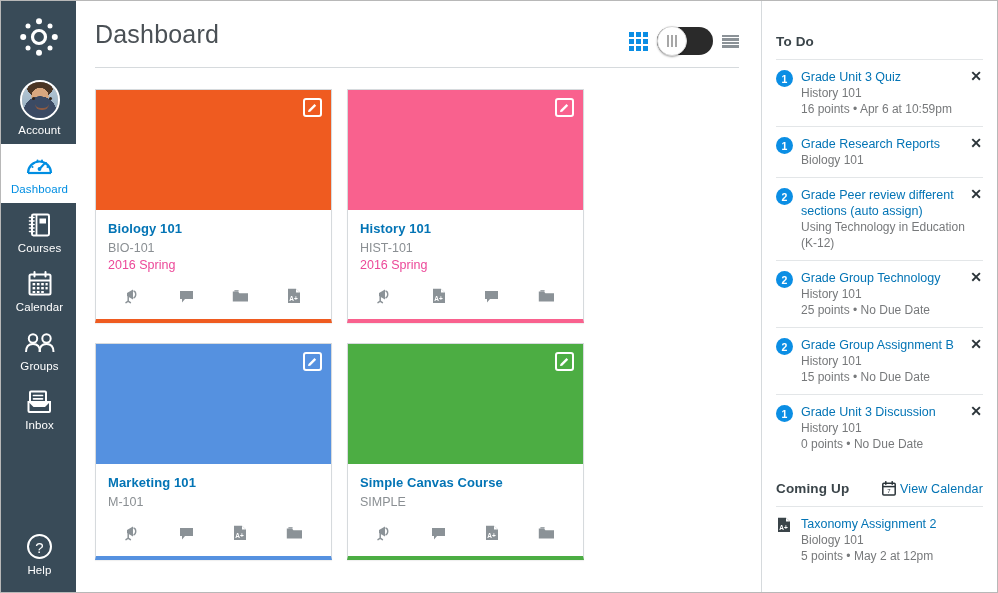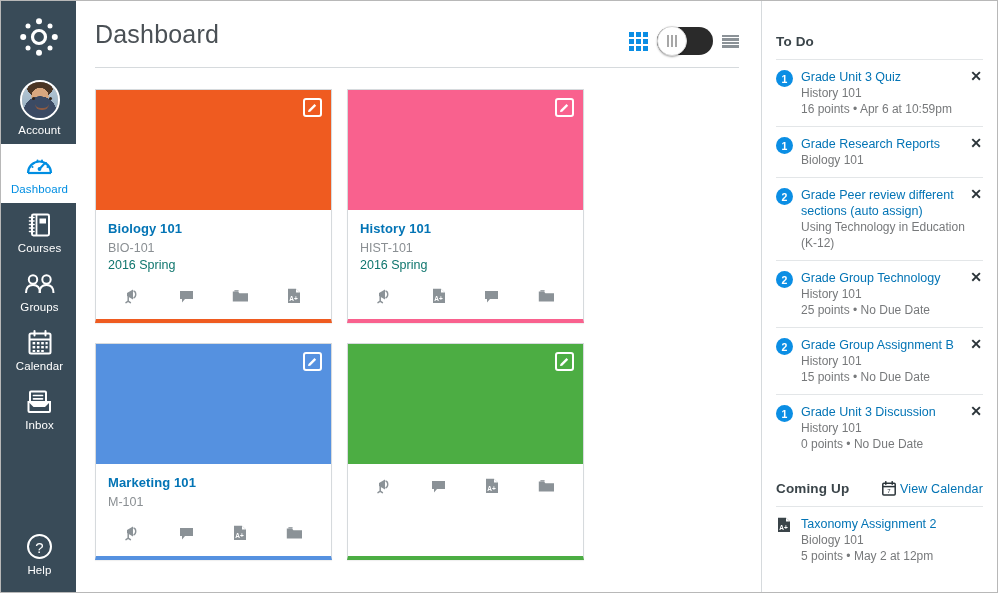--- a/index.html
+++ b/index.html
@@ -221,21 +221,21 @@
     letter-spacing: .1px;
   }
   .card-course-code {
     font-size: 12.5px;
     color: #8a8f93;
     line-height: 17px;
     margin-top: 3px;
   }
   .card-course-term {
     font-size: 12.5px;
-    color: #0f766e;
+    color: #ec4899;
     line-height: 17px;
   }
   .card-links {
     display: flex;
     justify-content: space-around;
     align-items: center;
     padding: 11px 10px 12px 10px;
   }
   .card-link {
     background: none; border: none; cursor: pointer; padding: 2px;
@@ -393,34 +393,20 @@
             <path d="M2.5 5.5 L7 5.5"></path>
               <path d="M2.5 9 L7 9"></path>
             <path d="M2.5 12.5 L7 12.5"></path>
               <path d="M2.5 16 L7 16"></path>
             <path d="M2.5 19.5 L7 19.5"></path>
           </g>
           <rect x="12.5" y="6.5" width="6.5" height="5" fill="#ffffff"></rect>
         </svg>
       </span>
       <span class="gnav-label">Courses</span>
-    </a>
-
-    <a class="gnav-item">
-      <span class="gnav-icon">
-        <svg width="32" height="24" viewBox="0 0 32 24" aria-hidden="true">
-          <g fill="none" stroke="#ffffff" stroke-width="2">
-            <circle cx="9" cy="7.5" r="4.2"></circle>
-            <path d="M2 21 C2 15.4 5.2 13 9 13 C12.8 13 16 15.4 16 21"></path>
-            <circle cx="22.5" cy="7.5" r="4.2"></circle>
-            <path d="M15.5 21 C15.5 15.4 18.7 13 22.5 13 C26.3 13 29.5 15.4 29.5 21"></path>
-          </g>
-        </svg>
-      </span>
-      <span class="gnav-label">Groups</span>
     </a>
 
     <a class="gnav-item">
       <span class="gnav-icon">
         <svg width="24" height="25" viewBox="0 0 24 25" aria-hidden="true">
           <rect x="1.5" y="3.5" width="21" height="20" rx="1.5" fill="none" stroke="#ffffff" stroke-width="2"></rect>
           <path d="M1.5 9.5 L22.5 9.5" stroke="#ffffff" stroke-width="2"></path>
           <path d="M6.5 1 L6.5 5.5 M17.5 1 L17.5 5.5" stroke="#ffffff" stroke-width="2" stroke-linecap="round"></path>
           <g fill="#ffffff">
             <rect x="4.6" y="12" width="2.6" height="2.4"></rect>
@@ -435,20 +421,34 @@
               <rect x="8.9" y="20" width="2.6" height="2"></rect>
             <rect x="13.2" y="20" width="2.6" height="2"></rect>
           </g>
         </svg>
       </span>
       <span class="gnav-label">Calendar</span>
     </a>
 
     <a class="gnav-item">
       <span class="gnav-icon">
+        <svg width="32" height="24" viewBox="0 0 32 24" aria-hidden="true">
+          <g fill="none" stroke="#ffffff" stroke-width="2">
+            <circle cx="9" cy="7.5" r="4.2"></circle>
+            <path d="M2 21 C2 15.4 5.2 13 9 13 C12.8 13 16 15.4 16 21"></path>
+            <circle cx="22.5" cy="7.5" r="4.2"></circle>
+            <path d="M15.5 21 C15.5 15.4 18.7 13 22.5 13 C26.3 13 29.5 15.4 29.5 21"></path>
+          </g>
+        </svg>
+      </span>
+      <span class="gnav-label">Groups</span>
+    </a>
+
+    <a class="gnav-item">
+      <span class="gnav-icon">
         <svg width="25" height="25" viewBox="0 0 25 25" aria-hidden="true">
           <path d="M3 13 L3 3.5 A1 1 0 0 1 4 2.5 L18 2.5 A1 1 0 0 1 19 3.5 L19 13" fill="none" stroke="#ffffff" stroke-width="2"></path>
           <g stroke="#ffffff" stroke-width="1.7" stroke-linecap="round">
             <path d="M6.5 6.5 L15.5 6.5"></path>
               <path d="M6.5 9.8 L15.5 9.8"></path>
           </g>
           <path d="M1.5 13 L23 13 L23 22 A1 1 0 0 1 22 23 L2.5 23 A1 1 0 0 1 1.5 22 Z" fill="none" stroke="#ffffff" stroke-width="2"></path>
           <path d="M1.5 13 L23 13 L18 18 L6.5 18 Z" fill="#ffffff"></path>
         </svg>
       </span>
@@ -634,20 +634,25 @@
           </div>
         </div>
 
         <div class="course-card" style="border-bottom-color: rgb(76, 173, 67);">
           <div class="card-header" style="background: rgb(76, 173, 67);">
             <button class="card-edit-btn">
               <svg width="11" height="11" viewBox="0 0 11 11" aria-hidden="true">
                 <path d="M1.5 8 L7.5 2 L9.2 3.7 L3.2 9.7 L1 10 Z" fill="#ffffff"></path>
               </svg>
             </button>
+          </div>
+          <div class="card-body">
+            <a class="card-course-name">Simple Canvas Course</a>
+            <div class="card-course-code">SIMPLE</div>
+            <div class="card-course-term"></div>
           </div>
           <div class="card-links">
             <button class="card-link">
               <svg width="17" height="16" viewBox="0 0 17 16" aria-hidden="true">
                 <path d="M3 5 L9 1.5 L9 11.5 L3 8 Z" fill="#8b9297"></path>
                 <path d="M9.5 3 C12.5 3.5 12.5 9 9.5 10" fill="none" stroke="#8b9297" stroke-width="1.4"></path>
                 <path d="M4.2 8.4 L4.2 13.2 M4.2 13.2 L2 14.6 M4.2 13.2 L6.4 14.6" stroke="#8b9297" stroke-width="1.5" stroke-linecap="round" fill="none"></path>
               </svg>
             </button>
             <button class="card-link">

